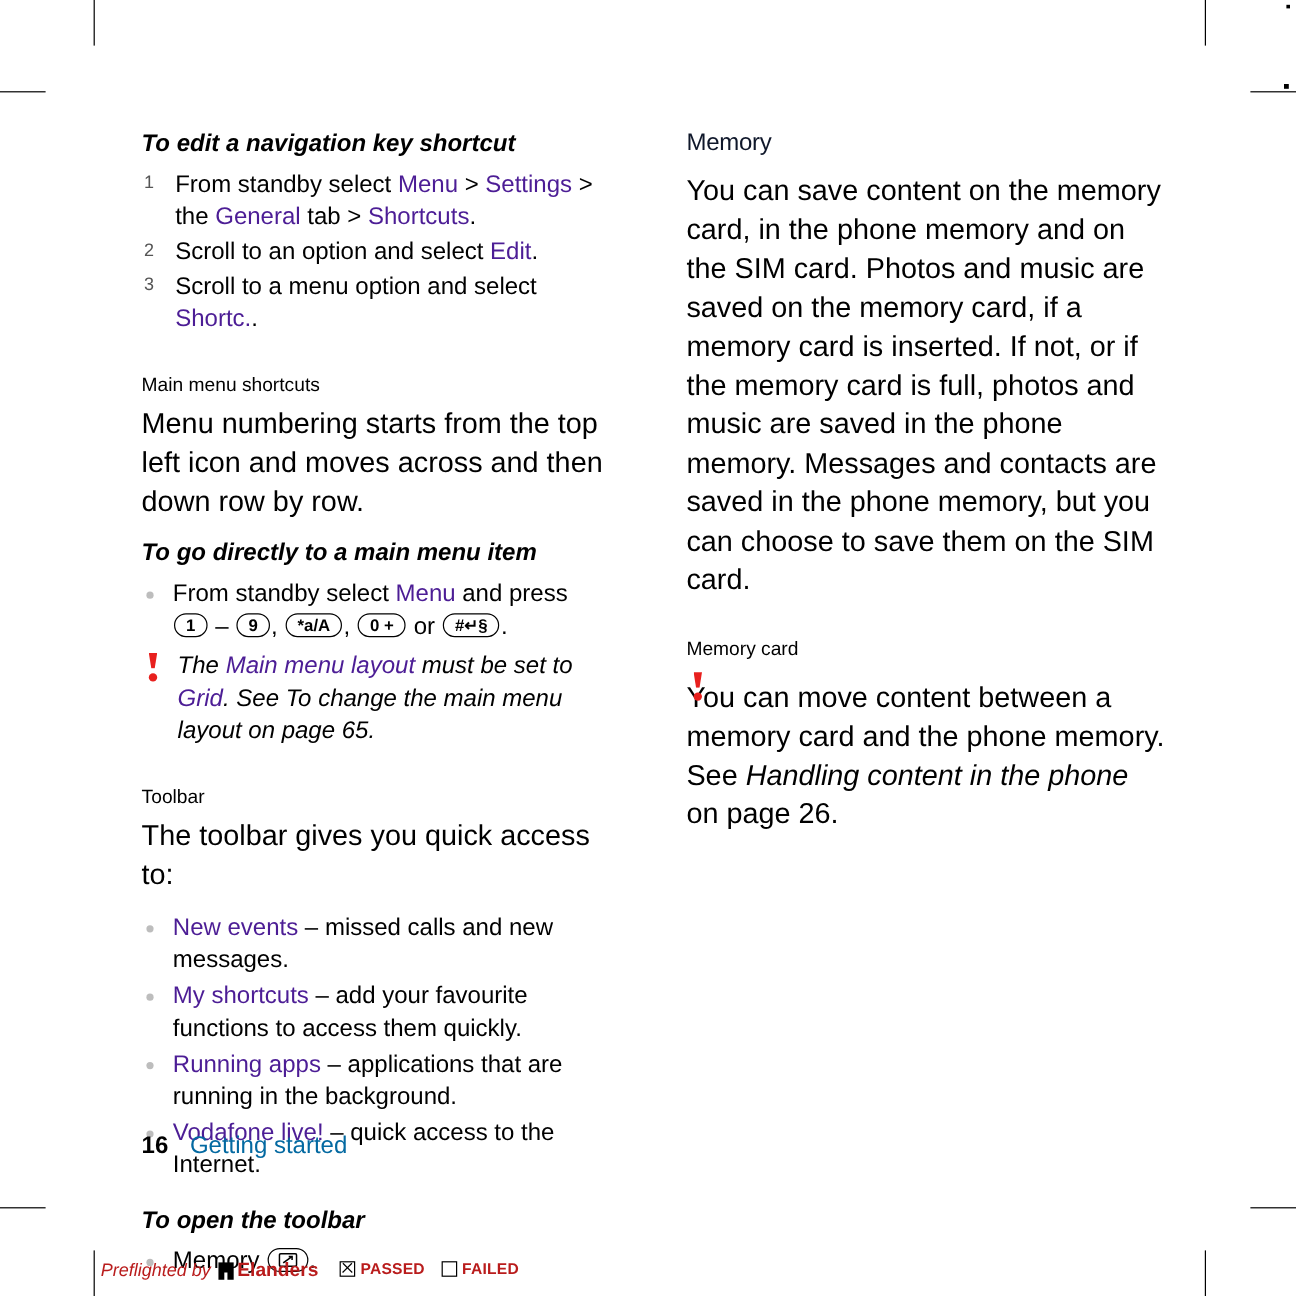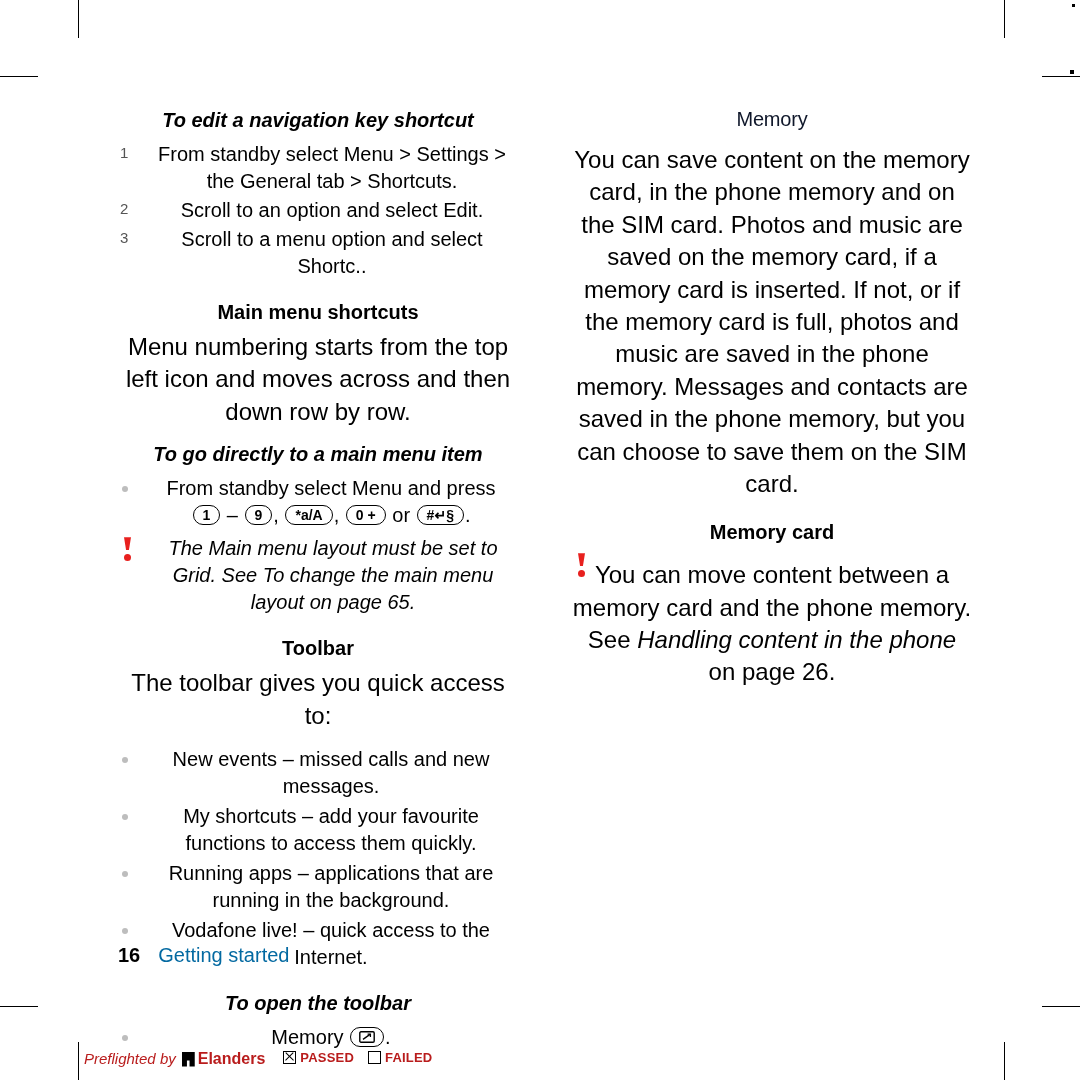--- a/index.html
+++ b/index.html
@@ -27,21 +27,20 @@
   .page {
     position: absolute;
     left: 0; top: 0;
     width: 1080px; height: 1080px;
   }
 
   .col {
     position: absolute;
     top: 108px;
     width: 400px;
-    text-align: center;
   }
   .col-left  { left: 118px; width: 400px; }
   .col-right { left: 572px; width: 400px; }
 
   h2.red-head {
     color: #0f172a;
     font-size: 20px;
     font-weight: normal;
     margin: 0 0 14px 0;
     line-height: 1.1;
@@ -50,23 +49,23 @@
 
   h3.task {
     font-size: 20px;
     font-weight: bold;
     font-style: italic;
     margin: 0 0 8px 0;
     line-height: 1.25;
   }
 
   h4.sub {
-    font-size: 20px;
-    font-weight: bold;
-    margin: 20px 0 6px 0;
+    font-size: 16px;
+    font-weight: normal;
+    margin: 32px 0 6px 0;
     line-height: 1.25;
   }
 
   p.body {
     font-size: 24px;
     line-height: 1.35;
     margin: 0 0 14px 0;
   }
 
   
@@ -108,21 +107,21 @@
   ul.bullets > li:before {
     content: "";
     position: absolute;
     left: 4px;
     top: 11px;
     width: 6px; height: 6px;
     border-radius: 50%;
     background: #bdbdbd;
   }
 
-  .red { color: #000000; margin-top: 38px; }
+  .red { color: #4c1d95; margin-top: 38px; }
   .ital { font-style: italic; }
 
   
   .note {
     position: relative;
     padding-left: 30px;
     font-size: 20px;
     font-style: italic;
     line-height: 1.35;
     margin: 6px 0 14px 0;

